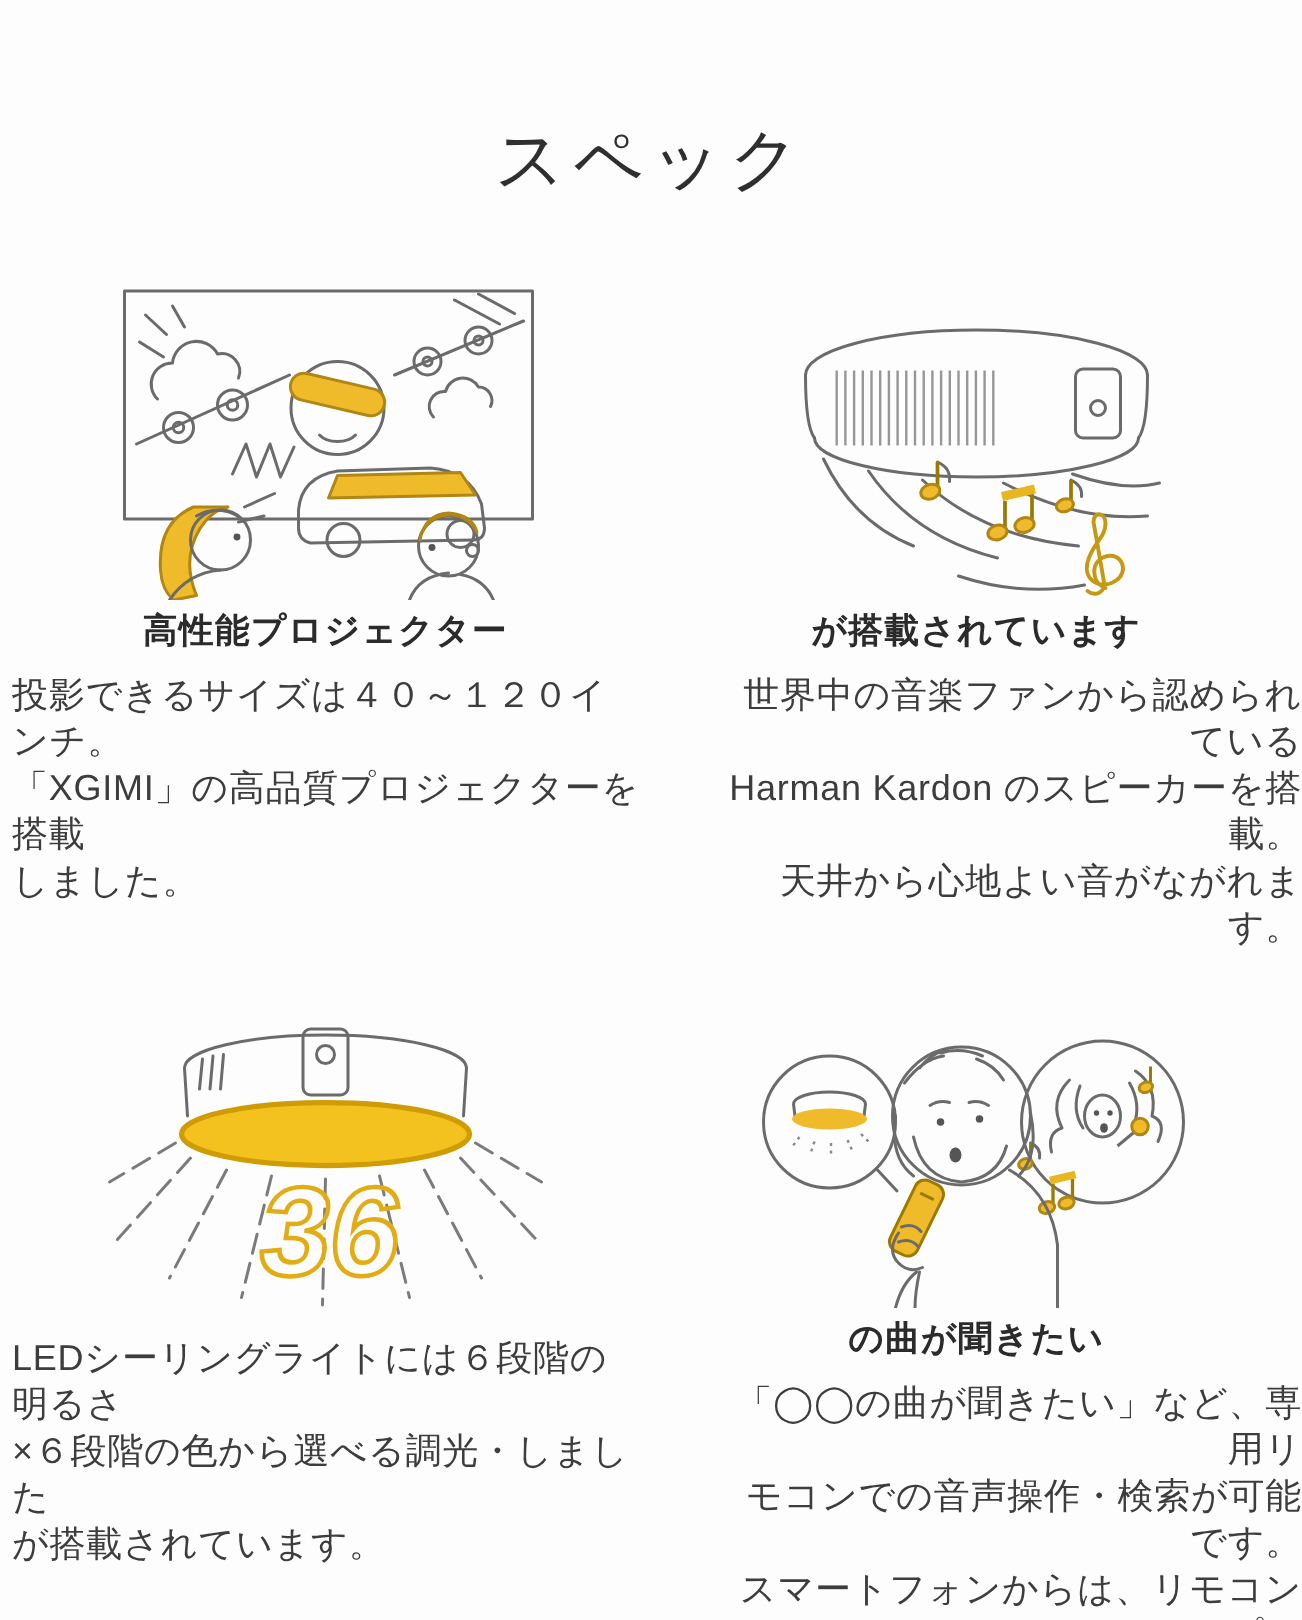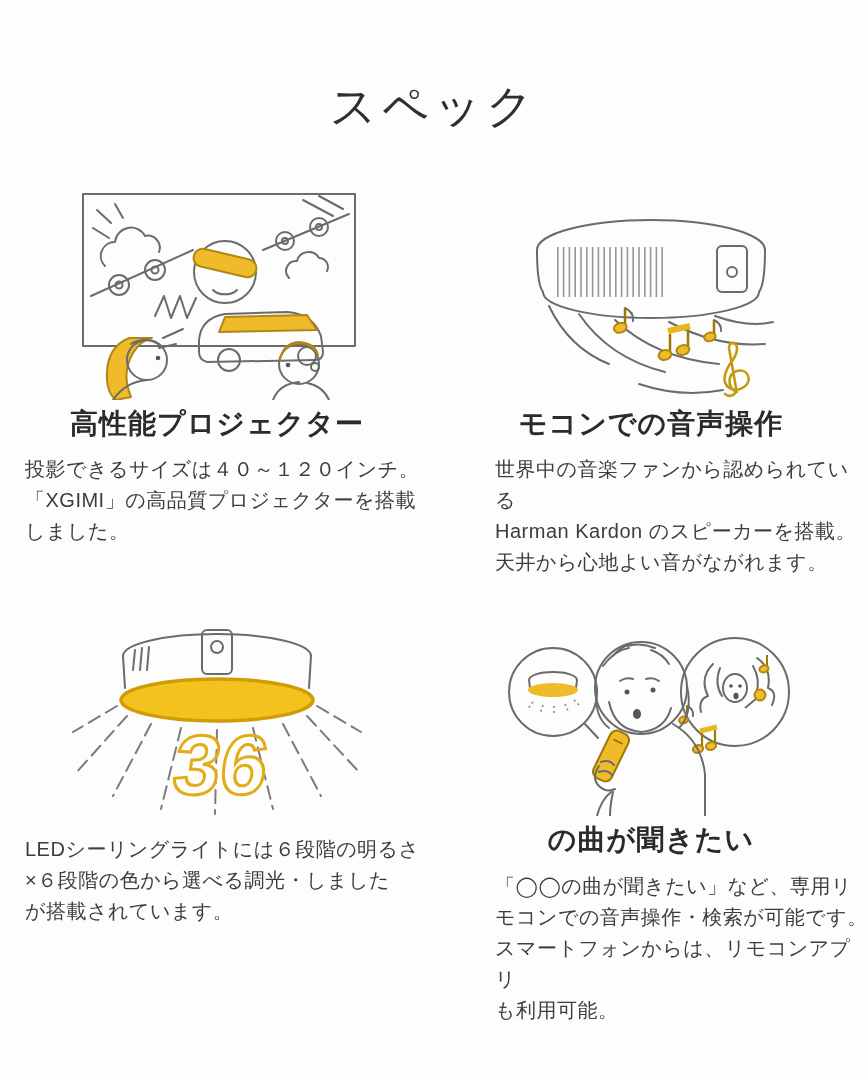--- a/index.html
+++ b/index.html
@@ -18,29 +18,29 @@
     margin-top:50px;
     display:grid;grid-template-columns:434px 434px;
   }
   .feature{display:flex;flex-direction:column;align-items:center;}
   .feature.row2{margin-top:26px;}
   .illus-wrap{
     height:212px;display:flex;align-items:center;justify-content:center;
     margin-bottom:6px;
   }
   .heading{
-    text-align:right;font-size:28px;font-weight:700;color:#2b2b2b;
+    text-align:right;font-size:23px;font-weight:700;color:#2b2b2b;
     letter-spacing:1px;line-height:1.3;
   }
   .body{
-    font-size:20px;line-height:31px;margin-top:12px;color:#3d3d3d;
-    white-space:pre-line;align-self:stretch;letter-spacing:0.5px;margin-left:17px;
+    font-size:24px;line-height:31px;margin-top:12px;color:#3d3d3d;
+    white-space:pre-line;align-self:stretch;letter-spacing:0.5px;
   }
   .feature.col-left .body{padding:0 6px 0 8px;}
-  .feature.col-right .body{padding:0 0 0 44px;}
+  .feature.col-right .body{padding:0 0 0 44px;text-align:right;}
   svg .ln{stroke:#6b6b6b;stroke-width:2;fill:none;stroke-linecap:round;stroke-linejoin:round;}
   svg .ylw{fill:#f0bb2b;stroke:#b08614;stroke-width:2;stroke-linejoin:round;}
 </style>
 </head>
 <body>
 
 <div class="page">
 
   <div class="title">スペック</div>
 
@@ -133,21 +133,21 @@
             </g>
             <g transform="translate(188,146)">
               <path class="ln" d="M5,-14 q8,4 7,11" stroke="#9c7a00"></path>
               <line x1="5" y1="-14" x2="5" y2="2" stroke="#9c7a00" stroke-width="2.5"></line>
               <ellipse class="ylw" cx="0" cy="3" rx="5.8" ry="4.2" transform="rotate(-18)"></ellipse>
             </g>
             <path d="M216,204 c-10,-4 -10,-18 0,-21 c11,-3 16,10 7,16 c-10,7 -22,0 -19,-12 c3,-13 12,-16 12,-26 c0,-8 -8,-8 -8,-1 l7,40 c1,7 -6,10 -11,6" fill="none" stroke="#c59a12" stroke-width="2.6" stroke-linecap="round"></path>
           </g>
         </svg>
       </div>
-      <div class="heading">モコンでの音声操作</div>
+      <div class="heading">が搭載されています</div>
       <div class="body">世界中の音楽ファンから認められている
 Harman Kardon のスピーカーを搭載。
 天井から心地よい音がながれます。</div>
     </div>
 
     <div class="feature col-left row2">
       <div class="illus-wrap">
         <svg width="310" height="212" viewBox="0 0 300 212">
           <g stroke="#7b7b7b" stroke-width="2" stroke-linecap="round" stroke-dasharray="13,7" fill="none">
             <path d="M50,102 L6,128"></path>

